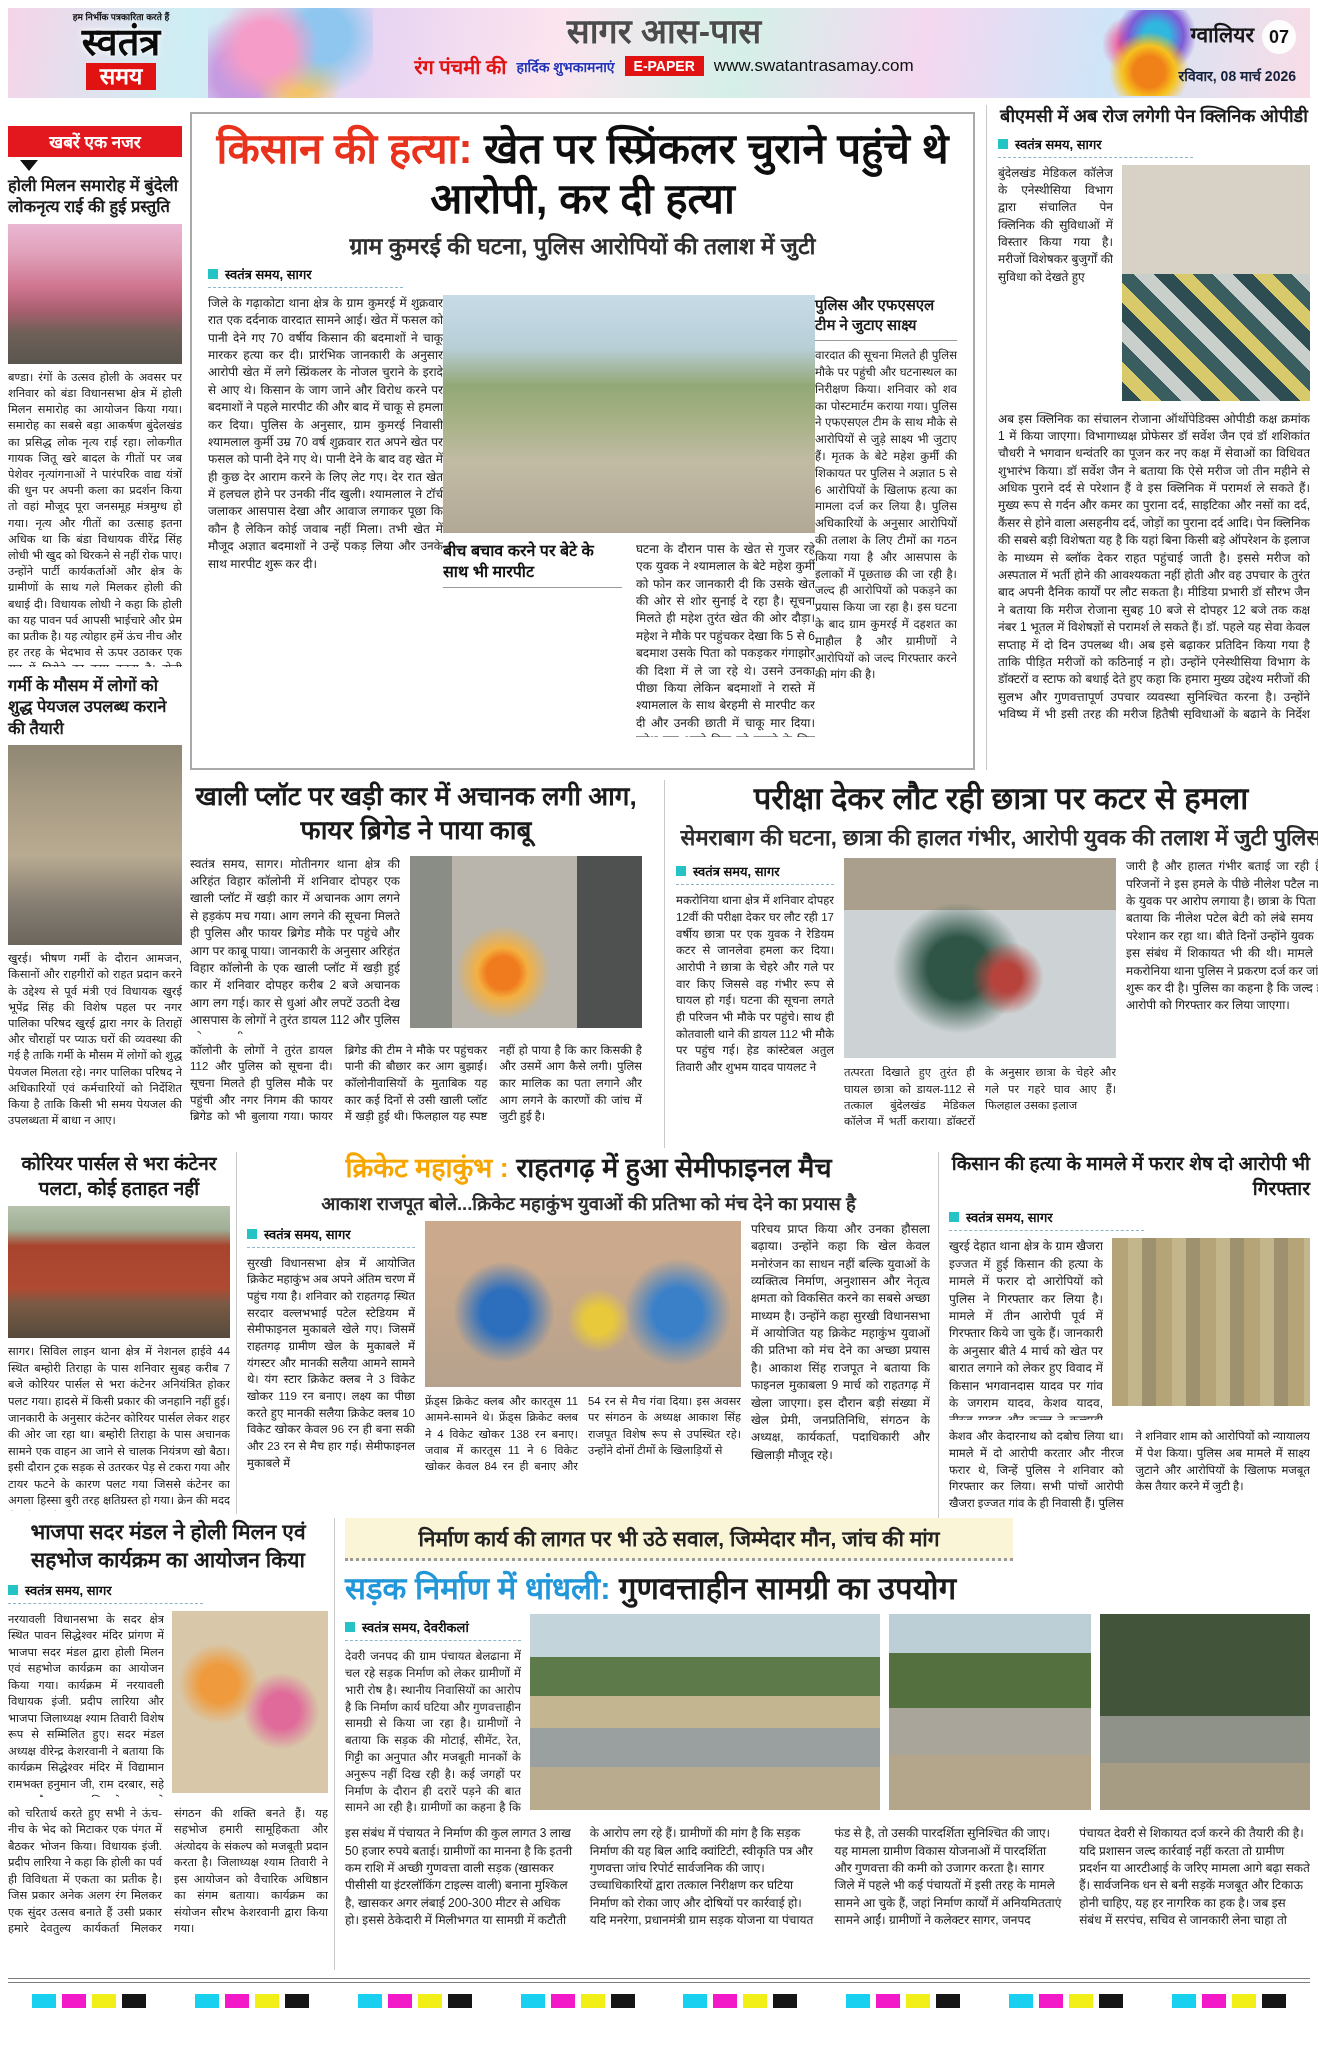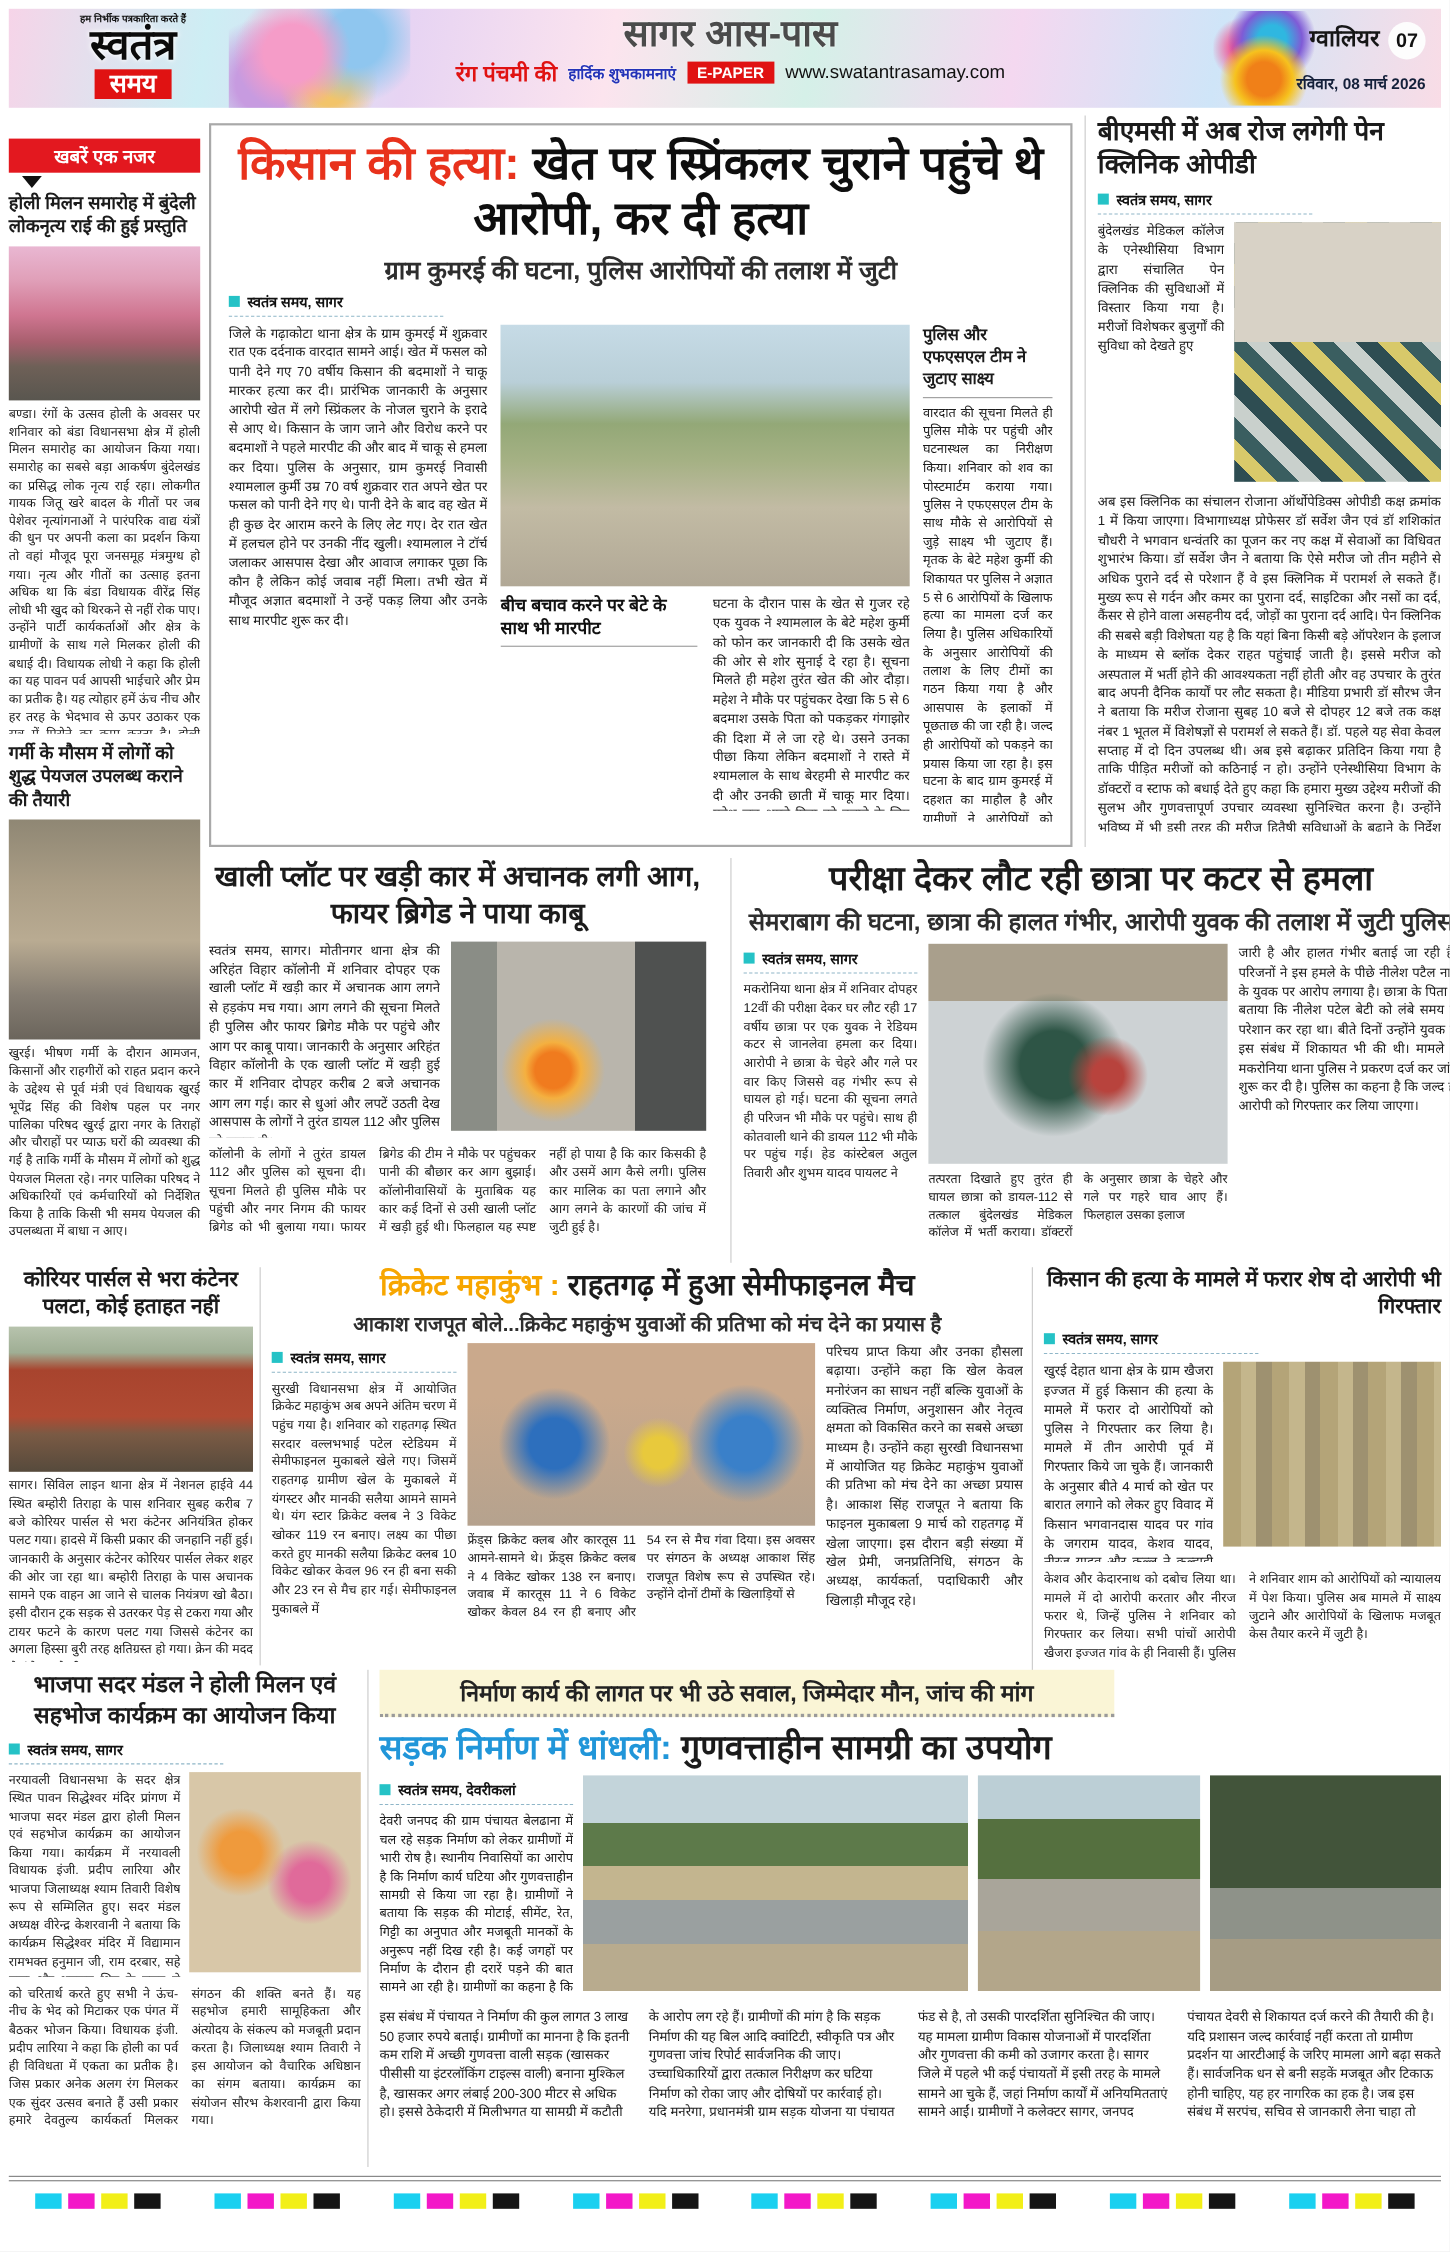--- a/index.html
+++ b/index.html
@@ -54,32 +54,32 @@
   .ph-holi{height:140px;background:linear-gradient(180deg,#e9b7d2 0%,#e09fb8 22%,#cf7590 45%,#a85f6e 62%,#6e6057 78%,#59564f 100%)}
   .lc-body{font-size:11.4px;line-height:1.42}
   .ph-street{height:200px;margin:5px 0;background:linear-gradient(180deg,#8f8774 0%,#aa9d85 30%,#b9ab92 55%,#857d72 80%,#6b655c 100%)}
   .ph-truck{height:132px;margin:5px 0;background:linear-gradient(180deg,#b7c3ad 0%,#9fae94 18%,#a8442e 30%,#b04a32 62%,#7a5a44 74%,#564a3c 100%)}
 
   
   #main-art{position:absolute;left:190px;top:112px;width:785px;height:658px;border:2px solid #a9a9a9;padding:10px 16px}
   .main-h1{font-size:42px;font-weight:900;line-height:1.2;text-align:center;color:#0e0e0e}
   .main-h1 .red{color:#e8321c}
   .main-deck{font-size:23px;margin-top:4px}
-  .main-row{display:flex;gap:12px;margin-top:0;height:452px;overflow:hidden}
+  .main-row{display:flex;margin-top:0;height:452px;overflow:hidden}
   .main-c1{width:235px;flex:none}
   .main-c2{width:372px;flex:none}
   .ph-field{height:238px;background:linear-gradient(180deg,#c6dbe6 0%,#b9cfd8 22%,#93a877 38%,#a5b184 52%,#c2bba4 70%,#b1a896 100%)}
   .main-mid-bottom{margin-top:8px;columns:2;column-gap:14px;height:196px;overflow:hidden}
   .main-c3{flex:1;min-width:0}
   .side-title{font-weight:800;font-size:15px;line-height:1.35;border-bottom:1px solid #999;padding-bottom:5px;margin-bottom:6px}
   .side-body{font-size:11.6px}
 
   
   #bmc{position:absolute;left:986px;top:105px;width:324px;height:665px;border-left:1px solid #c9c9c9;padding-left:11px}
-  .bmc-h{font-size:24px;font-weight:900;line-height:1.25;text-align:left}
+  .bmc-h{font-size:18px;font-weight:900;line-height:1.25;text-align:center}
   .bmc-row{display:flex;gap:9px;margin-top:2px}
   .bmc-txt{flex:1;min-width:0;height:238px}
   .ph-clinic{width:188px;height:236px;flex:none;
     background:linear-gradient(180deg,#d8d2c6 0 46%,transparent 46%),
                repeating-linear-gradient(45deg,#2e4d52 0 14px,#d8c96a 14px 28px,#3a5e60 28px 42px,#c9d0cc 42px 56px)}
   .bmc-b2{margin-top:8px;height:308px}
 
   
   #carfire{position:absolute;left:190px;top:780px;width:452px;height:368px}
   .cf-h{font-size:26px;font-weight:900;line-height:1.3;text-align:center}

